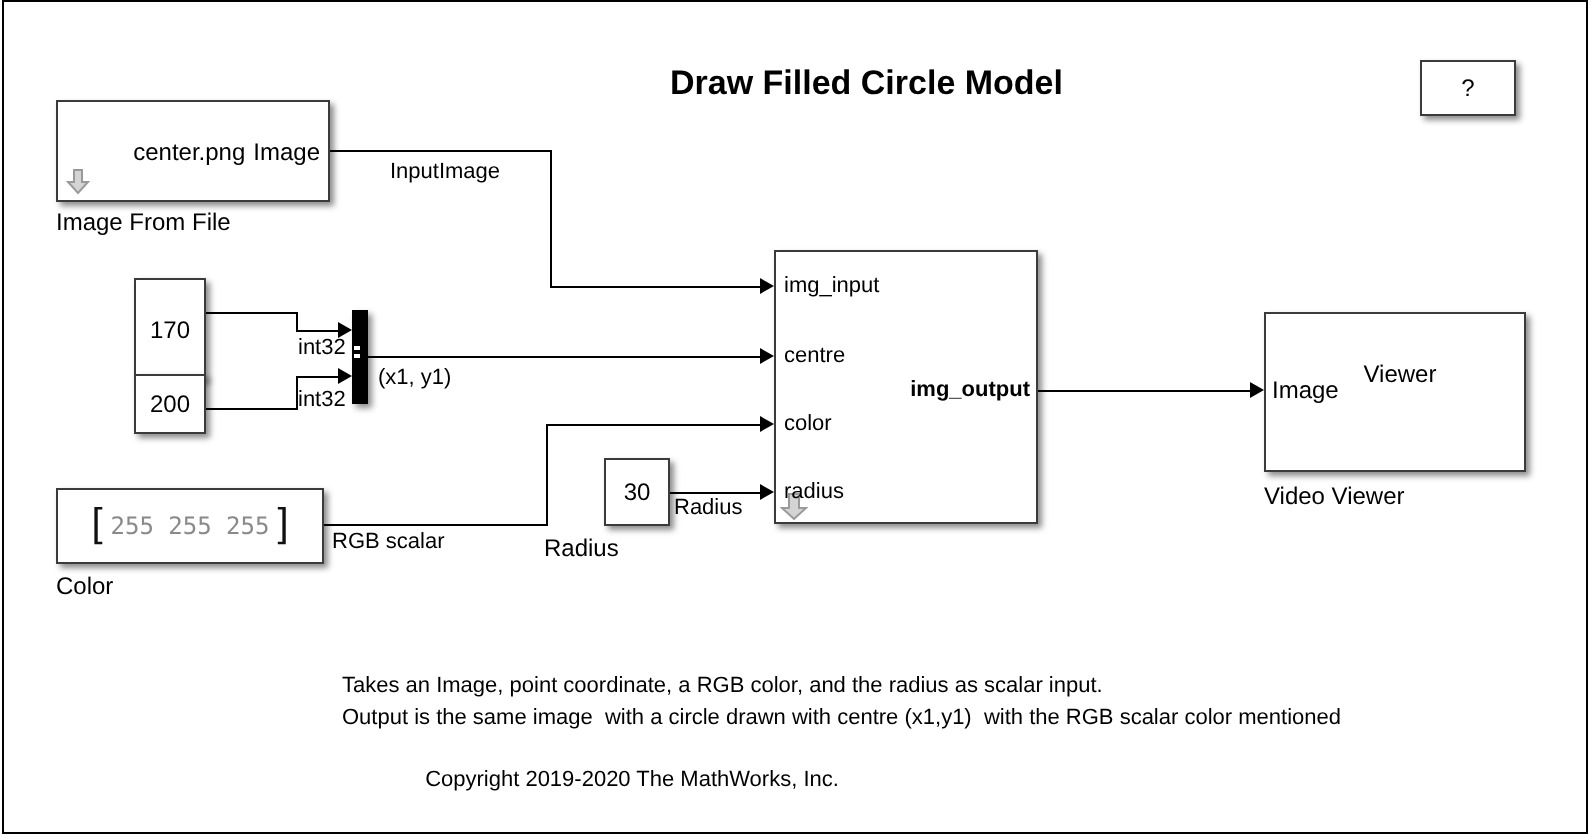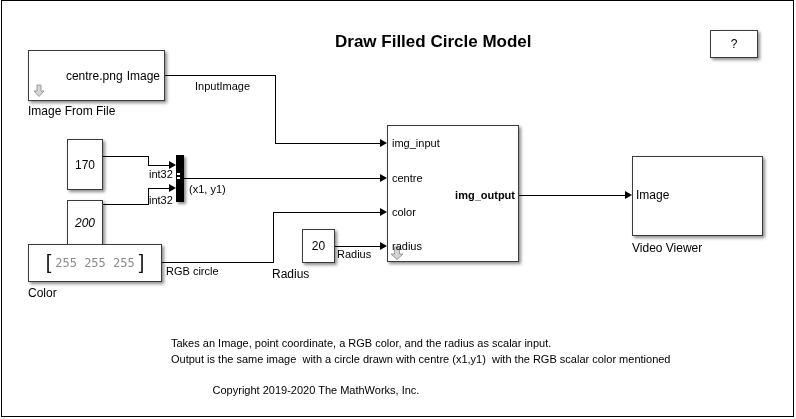--- a/index.html
+++ b/index.html
@@ -35,40 +35,40 @@
 <div class="frame"></div>
 
 <div class="title" style="left:335px;top:32px;">Draw Filled Circle Model</div>
 
 <div class="block val" style="left:710px;top:30px;width:48px;height:28px;">
   <span>?</span>
 </div>
 
 <div class="block" style="left:28px;top:50px;width:137px;height:51px;">
   <div class="iff-text" style="left:0;top:0;width:135px;height:49px;">
-    <span>centre.png</span>
+    <span>center.png</span>
     <span>Image</span>
   </div>
   <svg class="dn-arrow" style="left:4px;bottom:2px;" width="12" height="14" viewBox="0 0 12 14">
     <path d="M4 1 h4 v6 h3 L6 12.5 L1 7 h3 z" fill="#d4d4d4" stroke="#9a9a9a" stroke-width="1"></path>
   </svg>
 </div>
 <div class="caption" style="left:28px;top:104px;width:137px;">Image From File</div>
 <div class="lbl" style="left:172px;top:80px;margin-left:23px;">InputImage</div>
 
 <div class="wire" style="left:165px;top:75px;width:110px;height:1px;"></div>
 <div class="wire" style="left:275px;top:75px;width:1px;height:68px;"></div>
 <div class="wire" style="left:275px;top:143px;width:105px;height:1px;"></div>
 <div class="arr" style="left:380px;top:139px;"></div>
 
 <div class="block val" style="left:67px;top:139px;width:36px;height:51px;">
   <span>170</span>
 </div>
 
-<div class="block val" style="left:67px;top:200px;width:36px;height:45px;font-style:italic;">
+<div class="block val" style="left:67px;top:187px;width:36px;height:30px;">
   <span>200</span>
 </div>
 
 <div class="wire" style="left:103px;top:156px;width:45px;height:1px;"></div>
 <div class="wire" style="left:148px;top:156px;width:1px;height:10px;"></div>
 <div class="wire" style="left:148px;top:165px;width:21px;height:1px;"></div>
 <div class="arr" style="left:169px;top:161px;"></div>
 
 <div class="wire" style="left:103px;top:204px;width:45px;height:1px;"></div>
 <div class="wire" style="left:148px;top:188px;width:1px;height:17px;"></div>
@@ -86,29 +86,29 @@
 <div class="wire" style="left:184px;top:178px;width:196px;height:1px;"></div>
 <div class="arr" style="left:380px;top:174px;"></div>
 <div class="lbl" style="left:189px;top:183px;">(x1, y1)</div>
 
 <div class="block val" style="left:28px;top:244px;width:134px;height:38px;">
   <span class="brack">[</span>
   <span class="mono-gray">255 255 255</span>
   <span class="brack">]</span>
 </div>
 <div class="caption" style="left:28px;top:286px;width:134px;">Color</div>
-<div class="lbl" style="left:166px;top:265px;">RGB circle</div>
+<div class="lbl" style="left:166px;top:265px;">RGB scalar</div>
 
 <div class="wire" style="left:162px;top:262px;width:112px;height:1px;"></div>
 <div class="wire" style="left:273px;top:212px;width:1px;height:51px;"></div>
 <div class="wire" style="left:273px;top:212px;width:107px;height:1px;"></div>
 <div class="arr" style="left:380px;top:208px;"></div>
 
 <div class="block val" style="left:302px;top:229px;width:33px;height:34px;">
-  <span>20</span>
+  <span>30</span>
 </div>
 <div class="caption" style="left:272px;top:267px;width:93px;">Radius</div>
 <div class="lbl" style="left:337px;top:248px;">Radius</div>
 
 <div class="wire" style="left:335px;top:246px;width:45px;height:1px;"></div>
 <div class="arr" style="left:380px;top:242px;"></div>
 
 <div class="block" style="left:387px;top:125px;width:132px;height:137px;">
   <svg class="dn-arrow" style="left:2px;bottom:0;" width="14" height="15" viewBox="0 0 14 15">
     <path d="M4.5 1 h5 v7 h3.5 L7 13.5 L1 8 h3.5 z" fill="#d4d4d4" stroke="#9a9a9a" stroke-width="1"></path>
@@ -119,18 +119,19 @@
 <div class="port" style="left:392px;top:206px;">color</div>
 <div class="port" style="left:392px;top:240px;">radius</div>
 <div class="port" style="left:387px;top:189px;width:128px;text-align:right;font-weight:bold;">img_output</div>
 
 <div class="wire" style="left:519px;top:195px;width:106px;height:1px;"></div>
 <div class="arr" style="left:625px;top:191px;"></div>
 
 <div class="block" style="left:632px;top:156px;width:131px;height:80px;"></div>
 <div class="port" style="left:636px;top:189px;font-size:12px;">Image</div>
 <div class="vv-display" style="left:655px;top:179px;width:90px;">
+  <div>Viewer</div>
 </div>
 <div class="caption" style="left:632px;top:241px;width:131px;">Video Viewer</div>
 
 <div class="note" style="left:171px;top:337px;">Takes an Image, point coordinate, a RGB color, and the radius as scalar input.</div>
 <div class="note" style="left:171px;top:353px;">Output is the same image  with a circle drawn with centre (x1,y1)  with the RGB scalar color mentioned</div>
 <div class="copyright" style="top:384px;">Copyright 2019-2020 The MathWorks, Inc.</div>
 
 </body></html>

